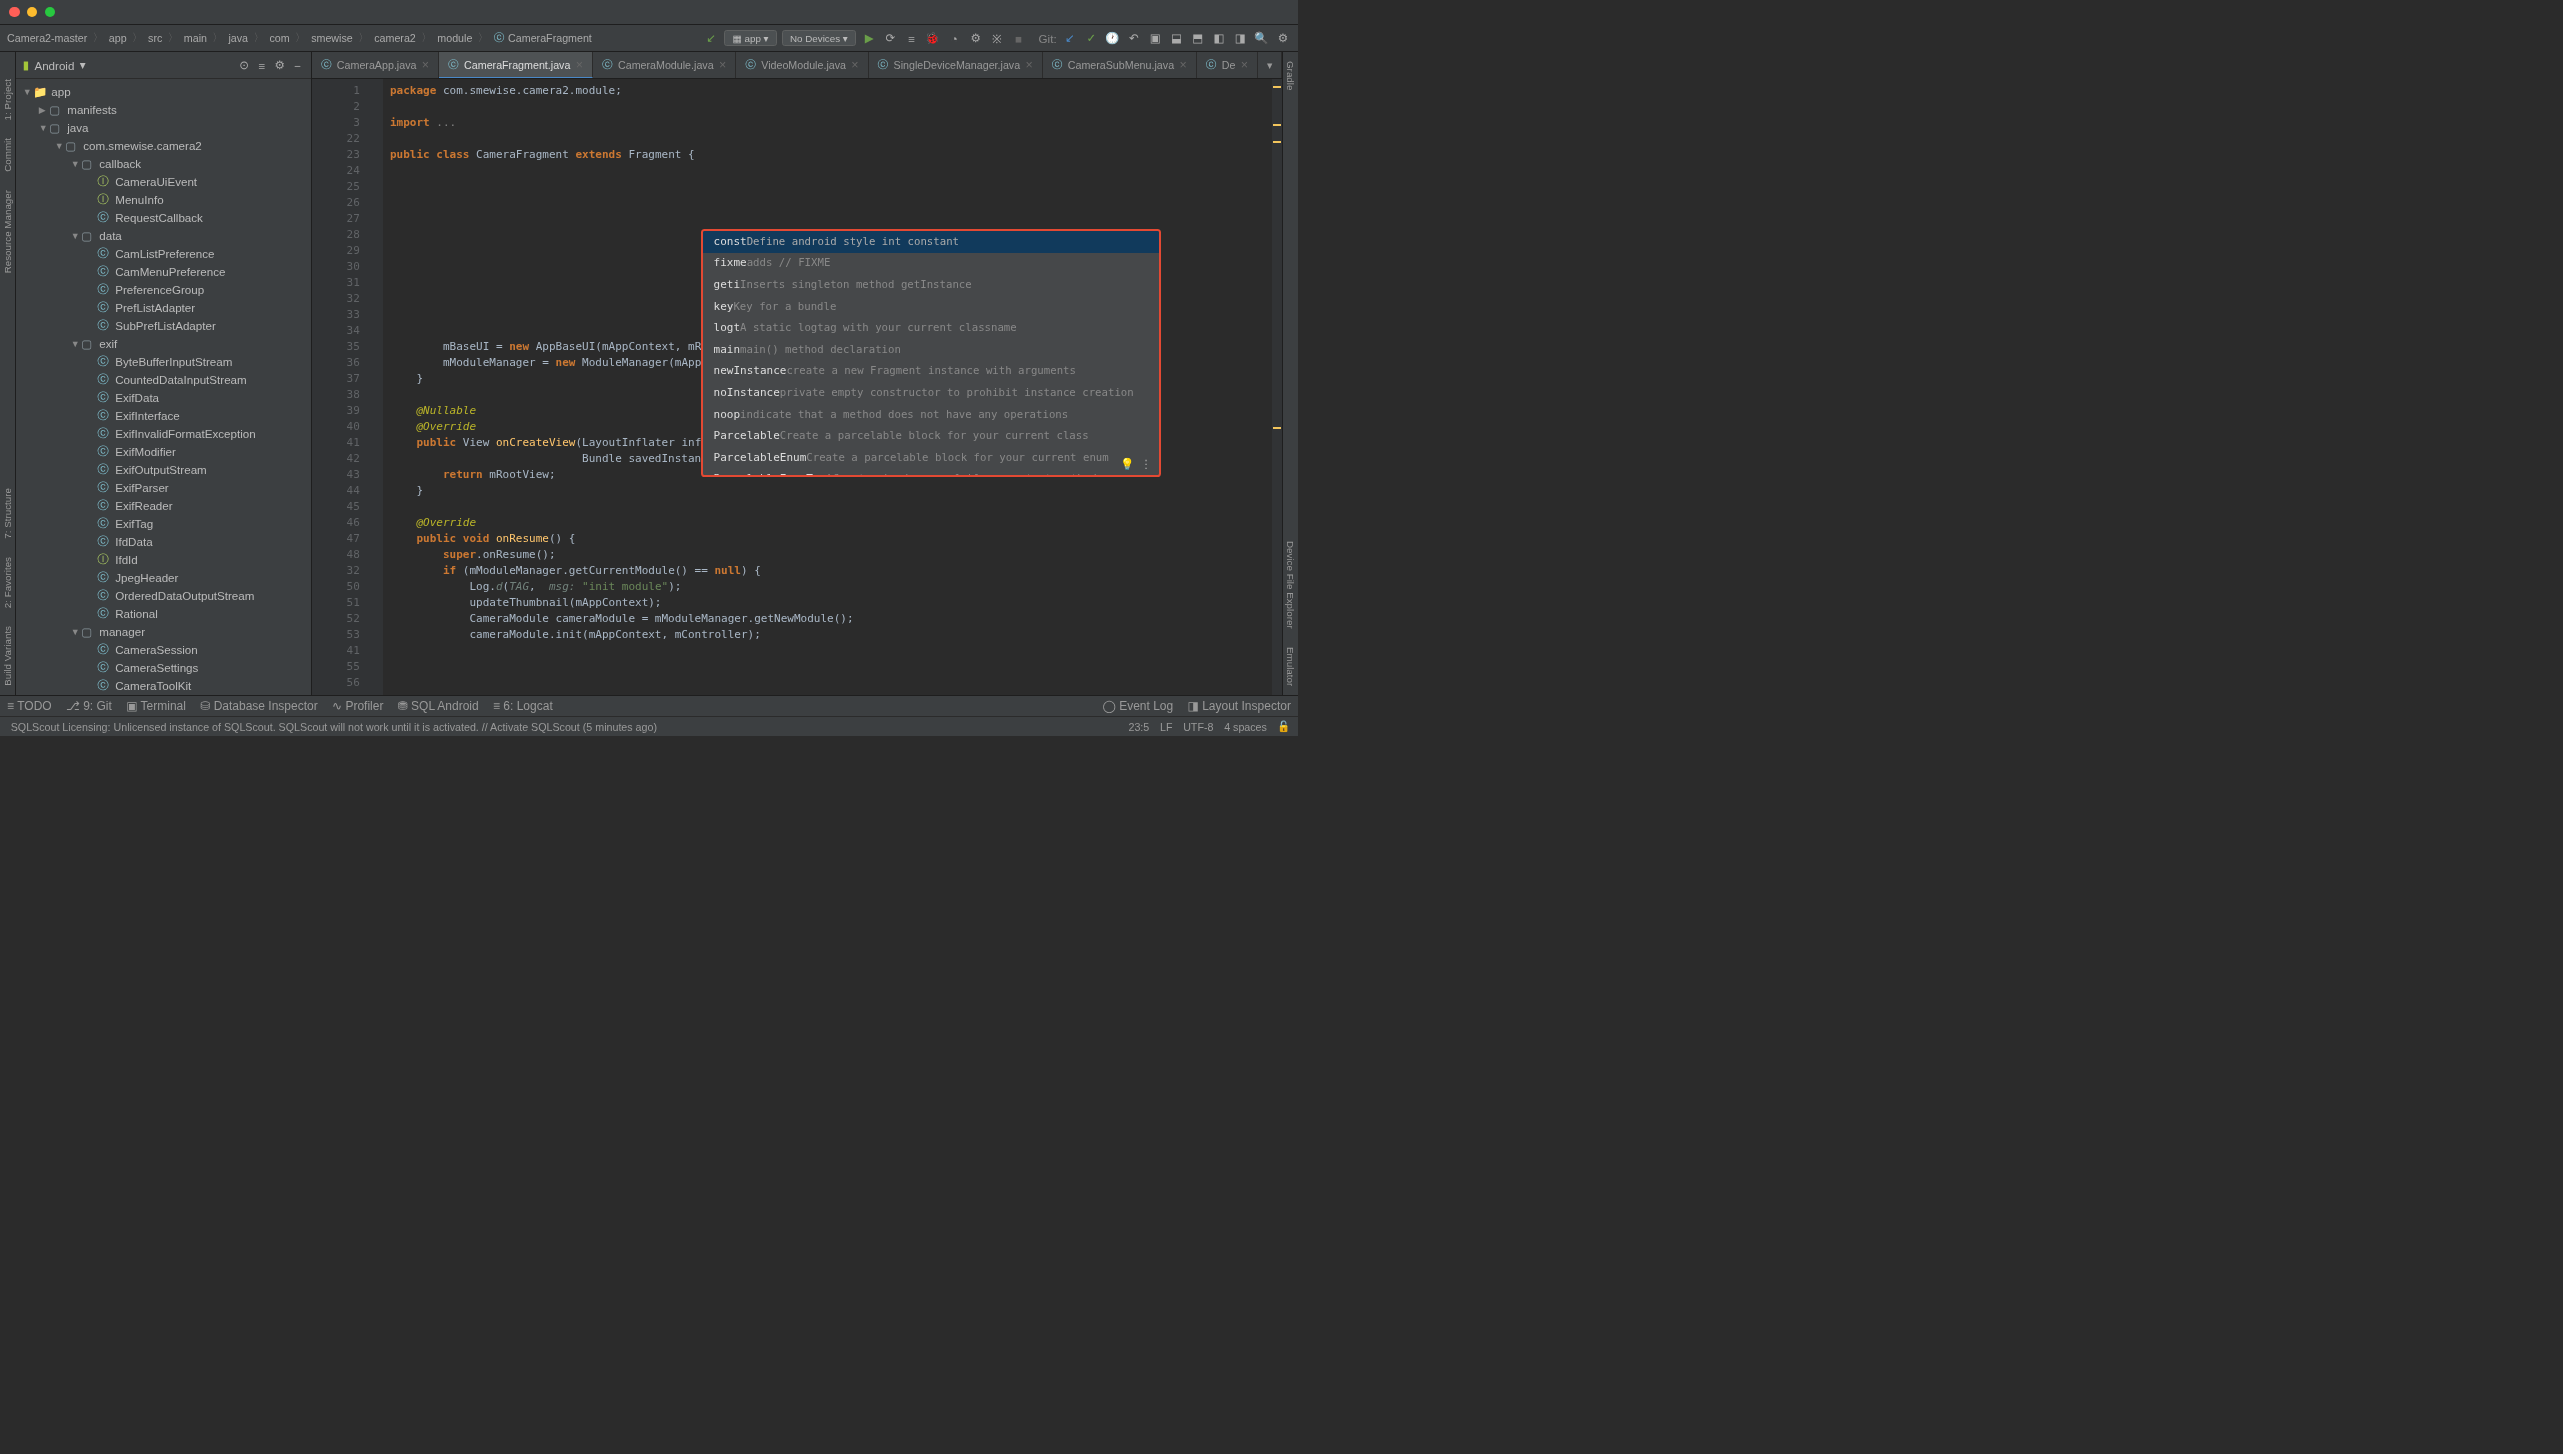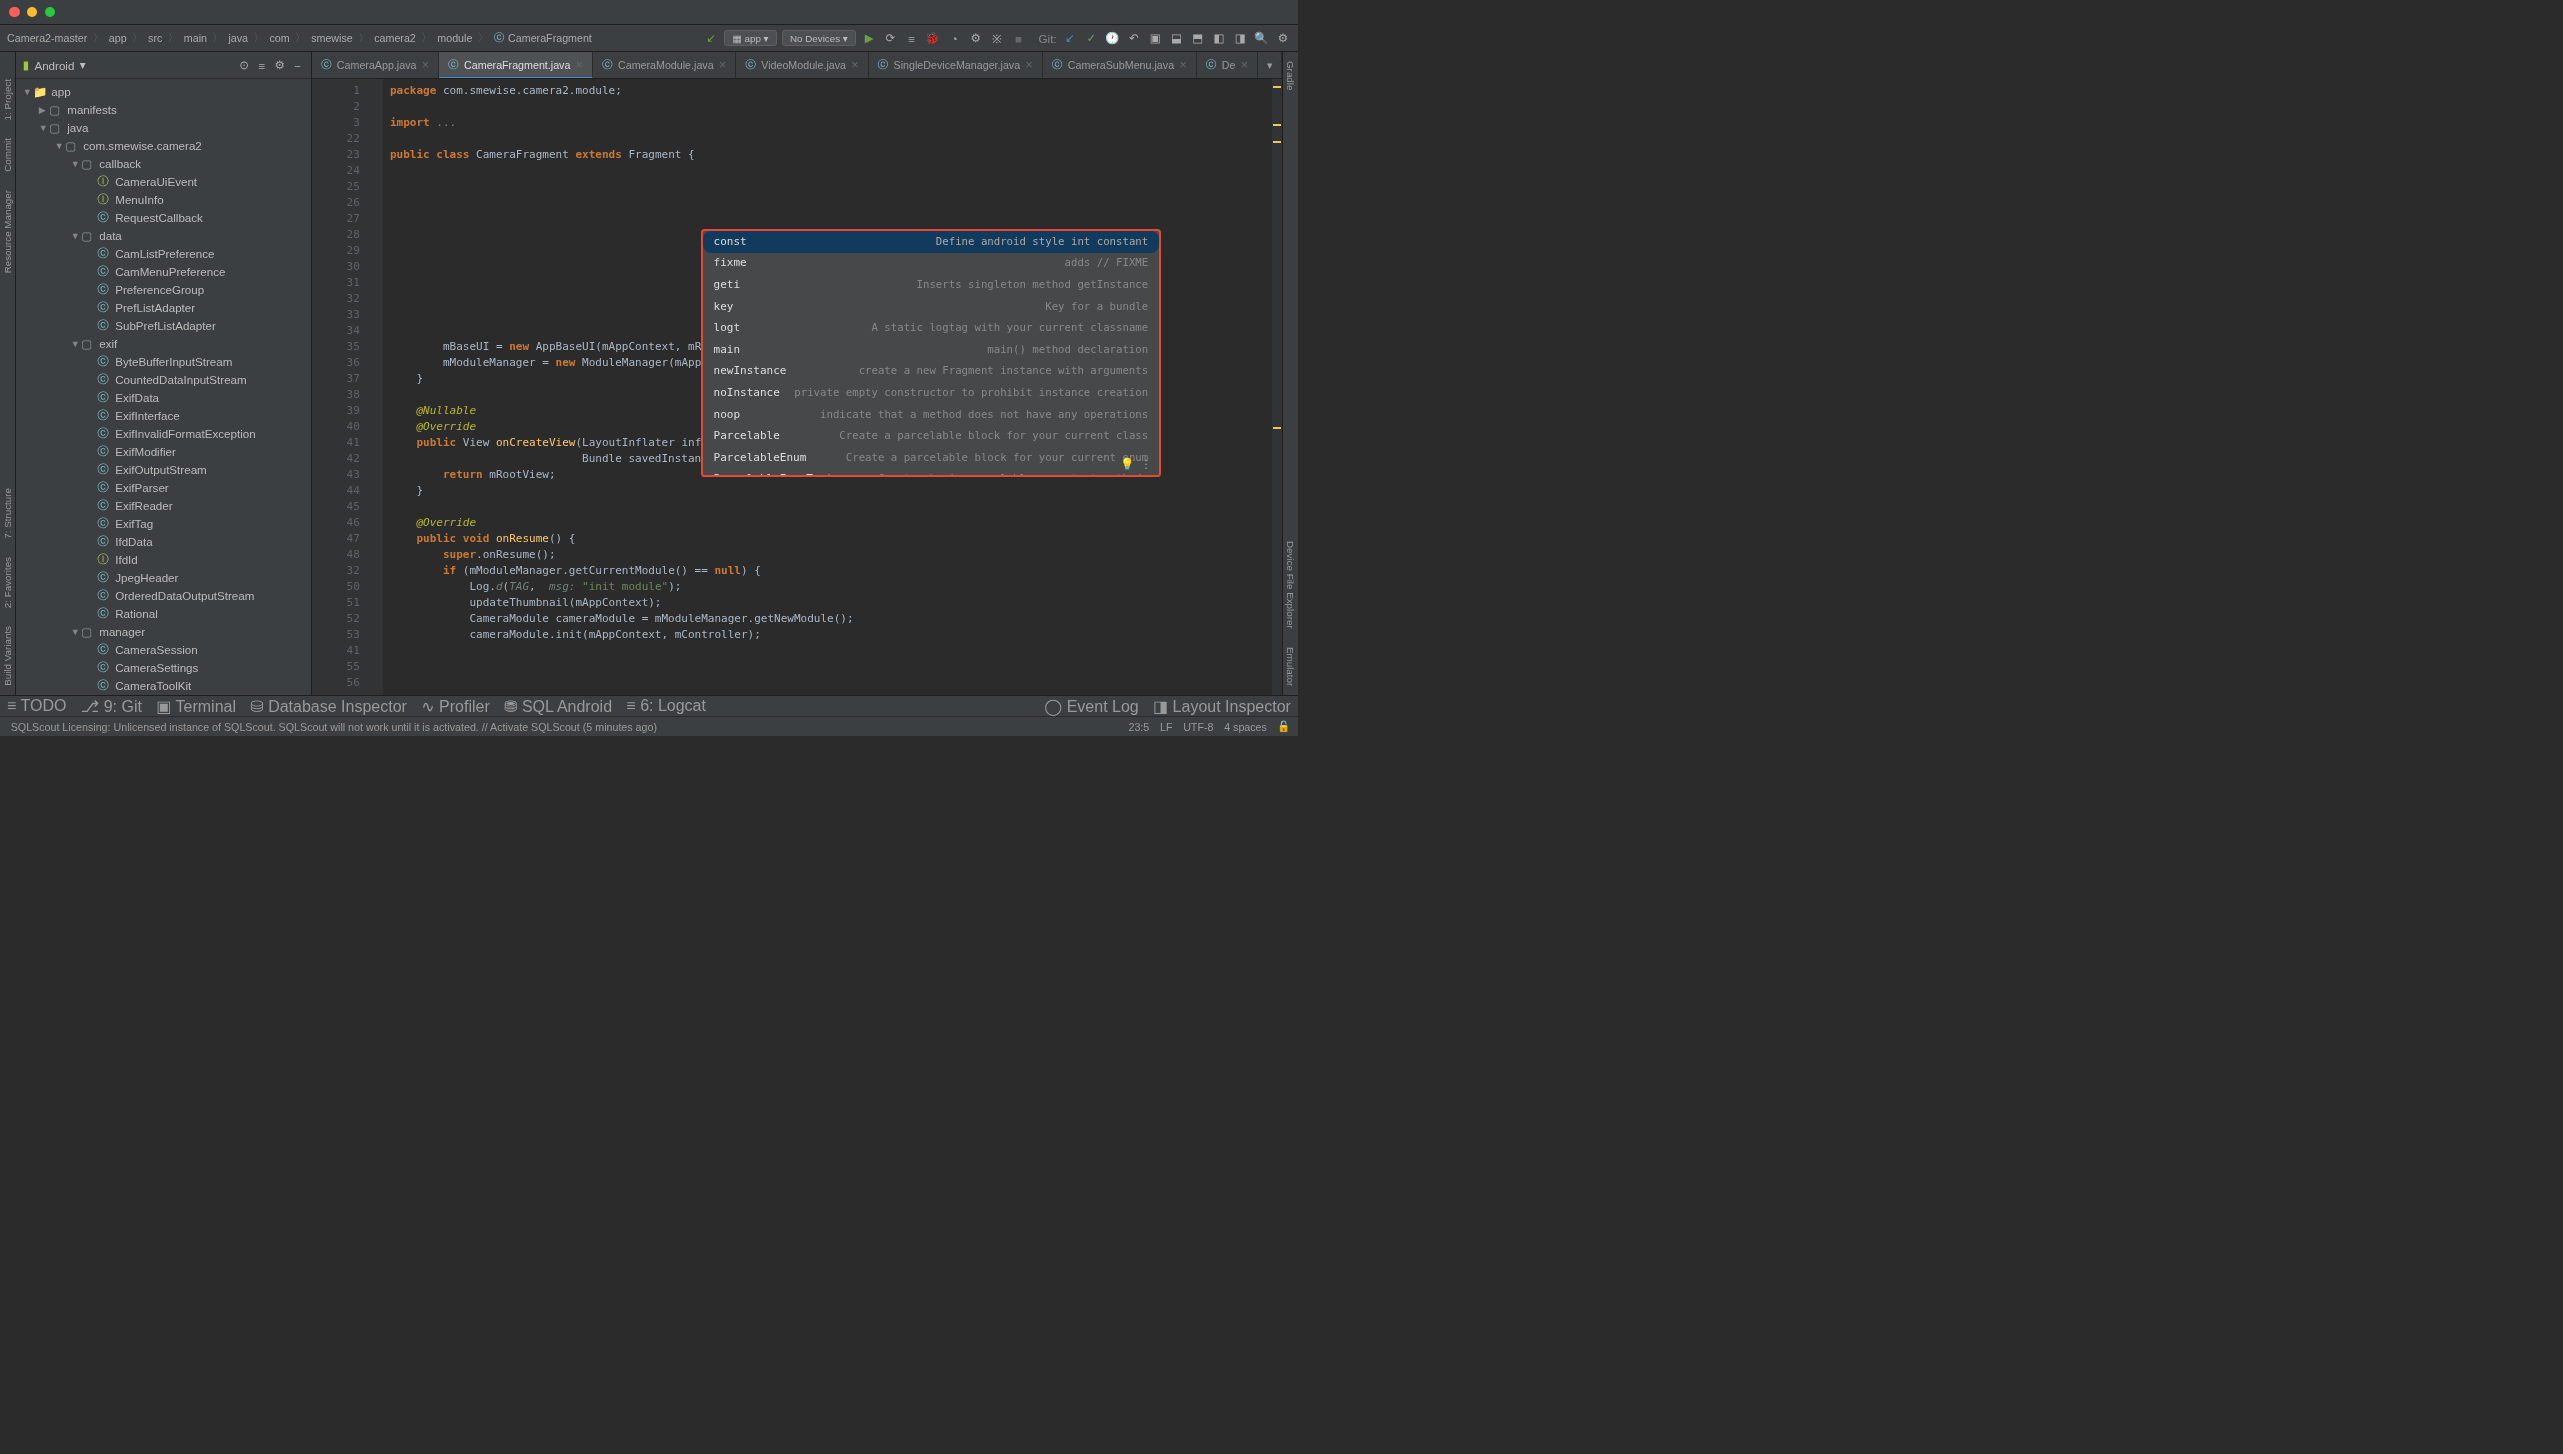--- a/index.html
+++ b/index.html
@@ -134,26 +134,25 @@
   width: 460px;
   height: 248px;
   background: #46484a;
   border: 2.7px solid #e34933;
   border-radius: 3.6px;
   z-index: 10;
   overflow: hidden;
 }
 .popup-item {
   display: flex;
-  justify-content: space-between;
+  justify-content: flex-start;
   padding: 1.8px 10.7px;
   font-family: "Menlo", monospace;
   font-size: 11px;
   line-height: 18px;
-  border-radius: 8px;
 }
 .popup-item.selected { background: #113a5c; }
 .popup-item .left { color: #ddd; }
 .popup-item .right { color: #888; font-size: 10.7px; }
 .popup-item.selected .right { color: #aaa; }
 .popup-bottom { position: absolute; bottom: 3.6px; right: 7.1px; display: flex; gap: 5.3px; }
 .right-sidebar {
   width: 16px;
   background: #3c3f41;
   border-left: 0.9px solid #1e1e1e;
@@ -165,21 +164,21 @@
 .error-stripe { width: 10.7px; background: #313335; position: relative; }
 .stripe-mark { position: absolute; width: 7.1px; height: 1.8px; left: 1.8px; }
 .bottom-panel {
   height: 21.4px;
   background: #3c3f41;
   border-top: 0.9px solid #1e1e1e;
   display: flex;
   align-items: center;
   padding: 0 7.1px;
   gap: 14.3px;
-  font-size: 16px;
+  font-size: 12px;
   color: #999;
 }
 .bottom-panel .spacer { flex: 1; }
 .status-bar {
   height: 19.6px;
   background: #3c3f41;
   border-top: 0.9px solid #2b2b2b;
   display: flex;
   align-items: center;
   padding: 0 7.1px;

